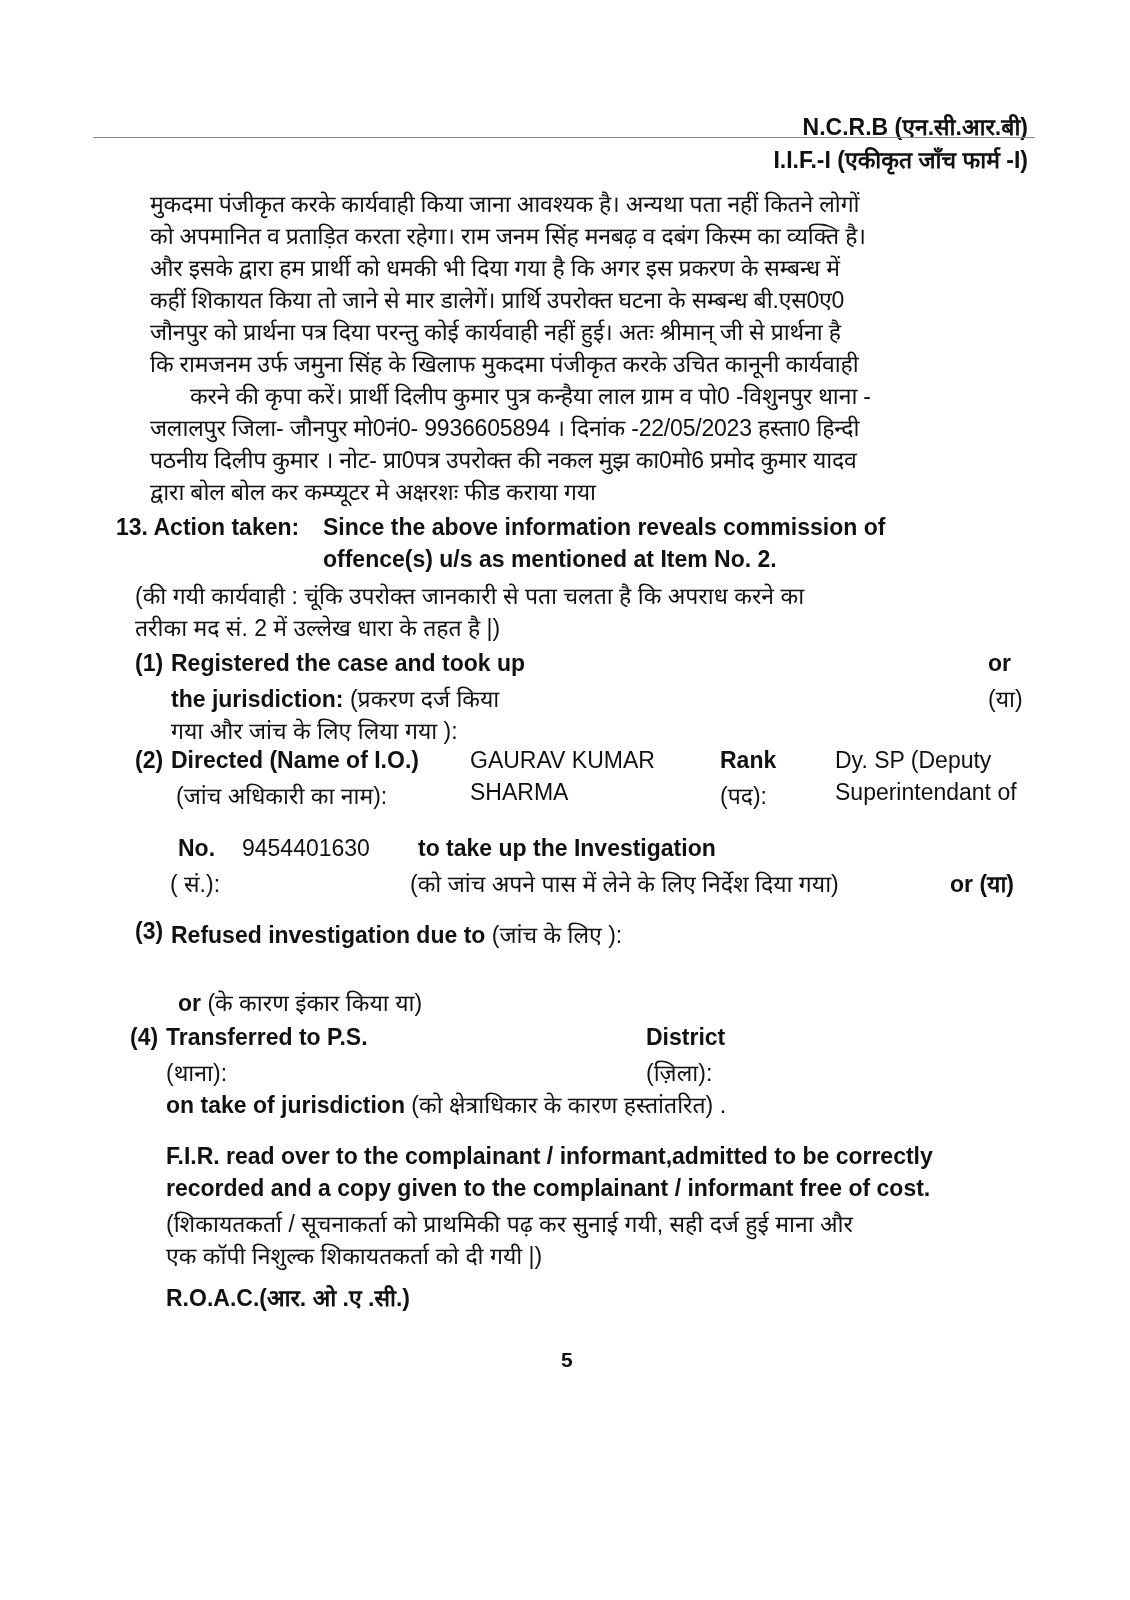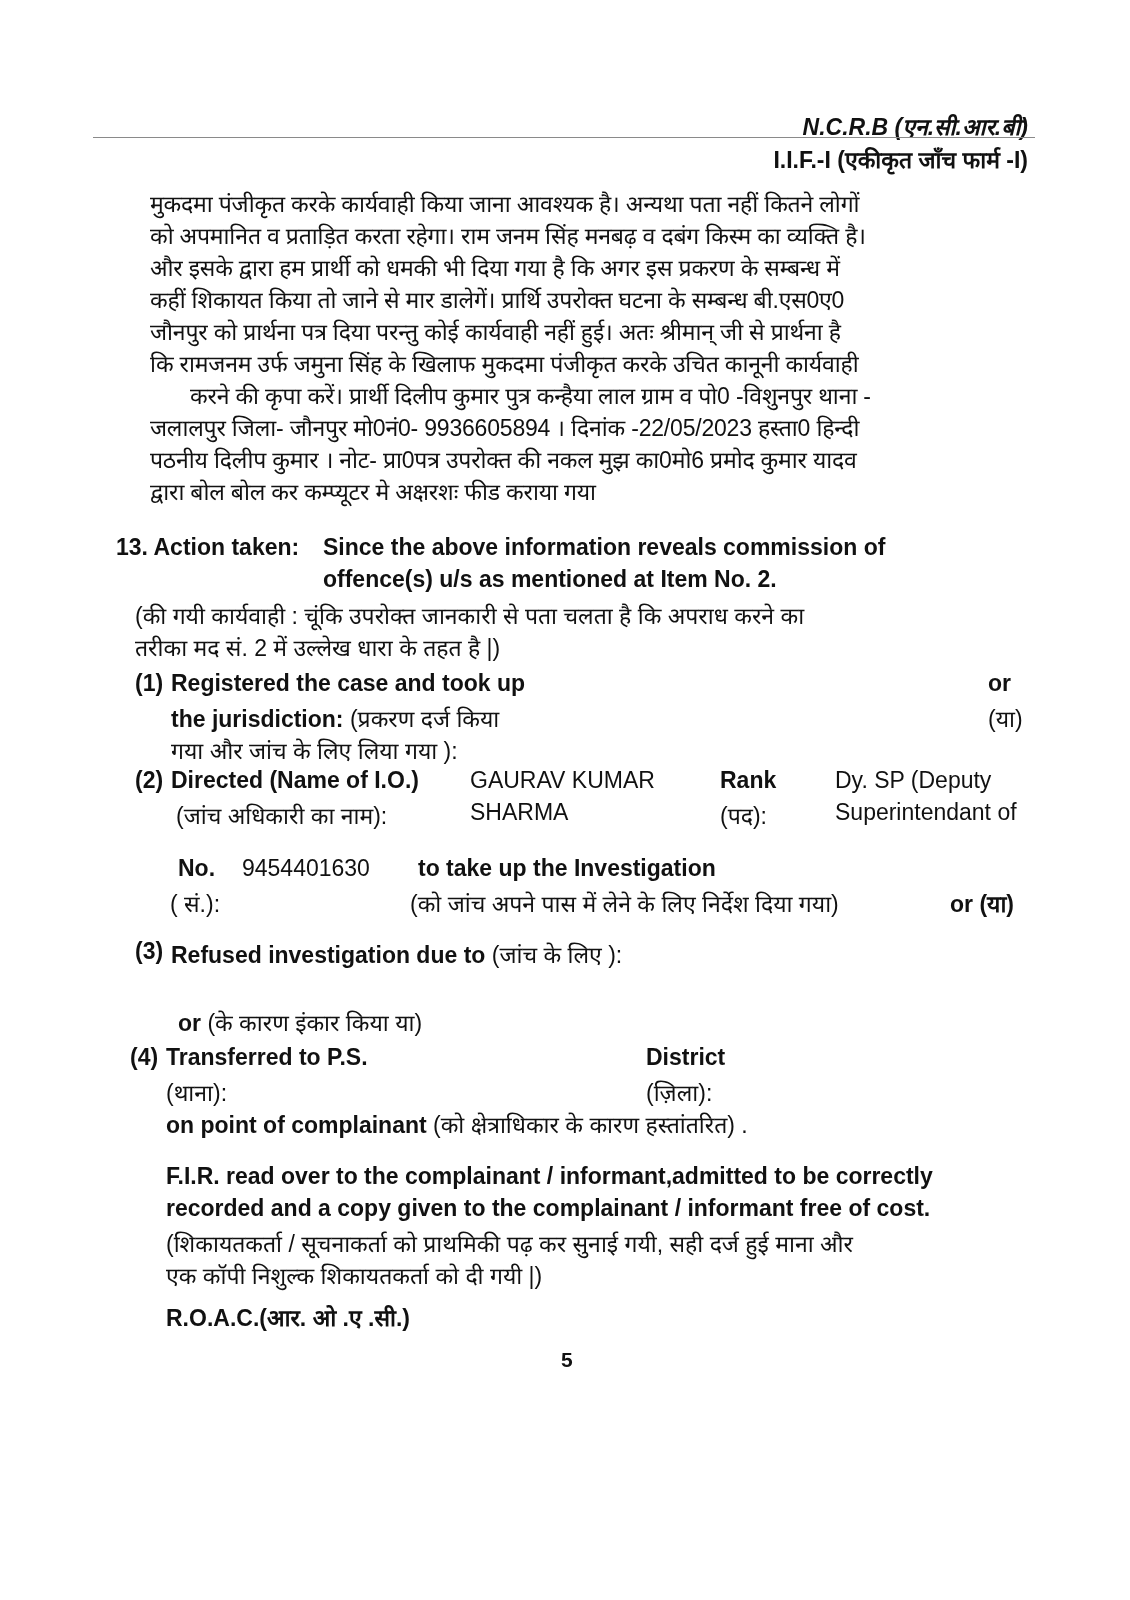--- a/index.html
+++ b/index.html
@@ -3,26 +3,26 @@
 <meta charset="utf-8">
 <style>
   html, body { margin: 0; padding: 0; background: #ffffff; }
   body { width: 1130px; height: 1600px; position: relative; overflow: hidden;
          font-family: "Liberation Sans", "DejaVu Sans", sans-serif; color: #111111; }
   .abs { position: absolute; white-space: nowrap; }
   .b { font-weight: bold; }
   .hdr { font-size: 23px; font-weight: bold; }
   .rule { position: absolute; left: 93px; top: 137px; width: 942px; height: 1px; background: #8a8a8a; }
   .body-line { font-size: 23px; letter-spacing: -0.2px; }
-  .t23 { font-size: 23px; margin-top: 20px; }
+  .t23 { font-size: 23px; }
 </style>
 </head>
 <body>
 
-<div class="abs hdr" style="right:102px; top:110px;font-style:italic;">N.C.R.B (एन.सी.आर.बी)</div>
+<div class="abs hdr" style="right:102px; top:110px;">N.C.R.B (एन.सी.आर.बी)</div>
 <div class="rule"></div>
 <div class="abs hdr" style="right:102px; top:143px;">I.I.F.-I (एकीकृत जाँच फार्म -I)</div>
 
 <div>
   <div class="abs body-line" style="left:150px; top:187px;">मुकदमा पंजीकृत करके कार्यवाही किया जाना आवश्यक है। अन्यथा पता नहीं कितने लोगों</div>
   <div class="abs body-line" style="left:150px; top:219px;">को अपमानित व प्रताड़ित करता रहेगा। राम जनम सिंह मनबढ़ व दबंग किस्म का व्यक्ति है।</div>
   <div class="abs body-line" style="left:150px; top:251px;">और इसके द्वारा हम प्रार्थी को धमकी भी दिया गया है कि अगर इस प्रकरण के सम्बन्ध में</div>
   <div class="abs body-line" style="left:150px; top:283px;">कहीं शिकायत किया तो जाने से मार डालेगें। प्रार्थि उपरोक्त घटना के सम्बन्ध बी.एस0ए0</div>
   <div class="abs body-line" style="left:150px; top:315px;">जौनपुर को प्रार्थना  पत्र दिया परन्तु कोई कार्यवाही नहीं हुई। अतः श्रीमान् जी से प्रार्थना है</div>
   <div class="abs body-line" style="left:150px; top:347px;">कि रामजनम उर्फ जमुना सिंह के खिलाफ मुकदमा पंजीकृत करके उचित कानूनी कार्यवाही</div>
@@ -64,21 +64,21 @@
 
 <div class="abs t23 b" style="left:135px; top:918px;">(3)</div>
 <div class="abs t23" style="left:171px; top:918px;"><span class="b">Refused investigation due to</span> <span>(जांच के लिए ):</span></div>
 <div class="abs t23" style="left:178px; top:986px;"><span class="b">or</span> <span>(के कारण इंकार किया या)</span></div>
 
 <div class="abs t23 b" style="left:130px; top:1024px;">(4)</div>
 <div class="abs t23 b" style="left:166px; top:1024px;">Transferred to P.S.</div>
 <div class="abs t23" style="left:166px; top:1056px;">(थाना):</div>
 <div class="abs t23 b" style="left:646px; top:1024px;">District</div>
 <div class="abs t23" style="left:646px; top:1056px;">(ज़िला):</div>
-<div class="abs t23" style="left:166px; top:1088px;"><span class="b">on point of complainant</span> <span>(को क्षेत्राधिकार के कारण हस्तांतरित) .</span></div>
+<div class="abs t23" style="left:166px; top:1088px;"><span class="b">on take of jurisdiction</span> <span>(को क्षेत्राधिकार के कारण हस्तांतरित) .</span></div>
 
 <div class="abs t23 b" style="left:166px; top:1143px;">F.I.R. read over to the complainant / informant,admitted to be correctly</div>
 <div class="abs t23 b" style="left:166px; top:1175px;text-align:center;">recorded and a copy given to the complainant / informant free of cost.</div>
 <div class="abs t23" style="left:166px; top:1207px;">(शिकायतकर्ता / सूचनाकर्ता को प्राथमिकी पढ़ कर सुनाई गयी, सही दर्ज हुई माना और</div>
 <div class="abs t23" style="left:166px; top:1239px;">एक कॉपी निशुल्क शिकायतकर्ता को दी गयी |)</div>
 
 <div class="abs t23 b" style="left:166px; top:1281px;">R.O.A.C.(आर. ओ .ए .सी.)</div>
 
 <div class="abs b" style="left:561px; top:1348px; font-size:21px;">5</div>
 

